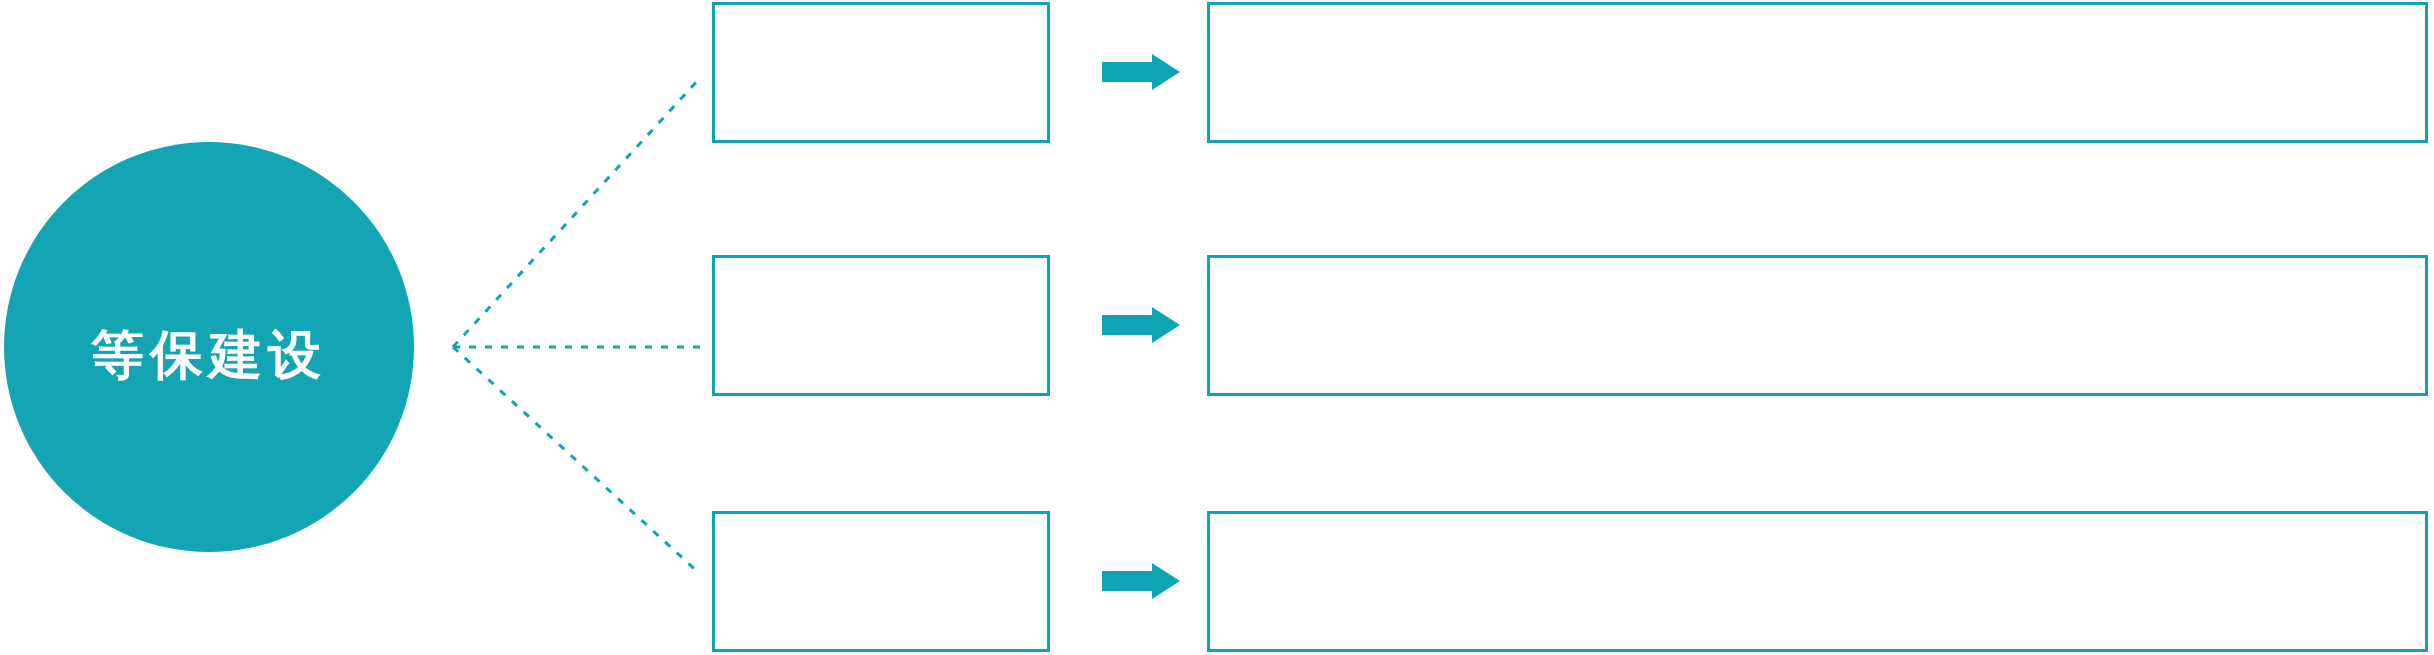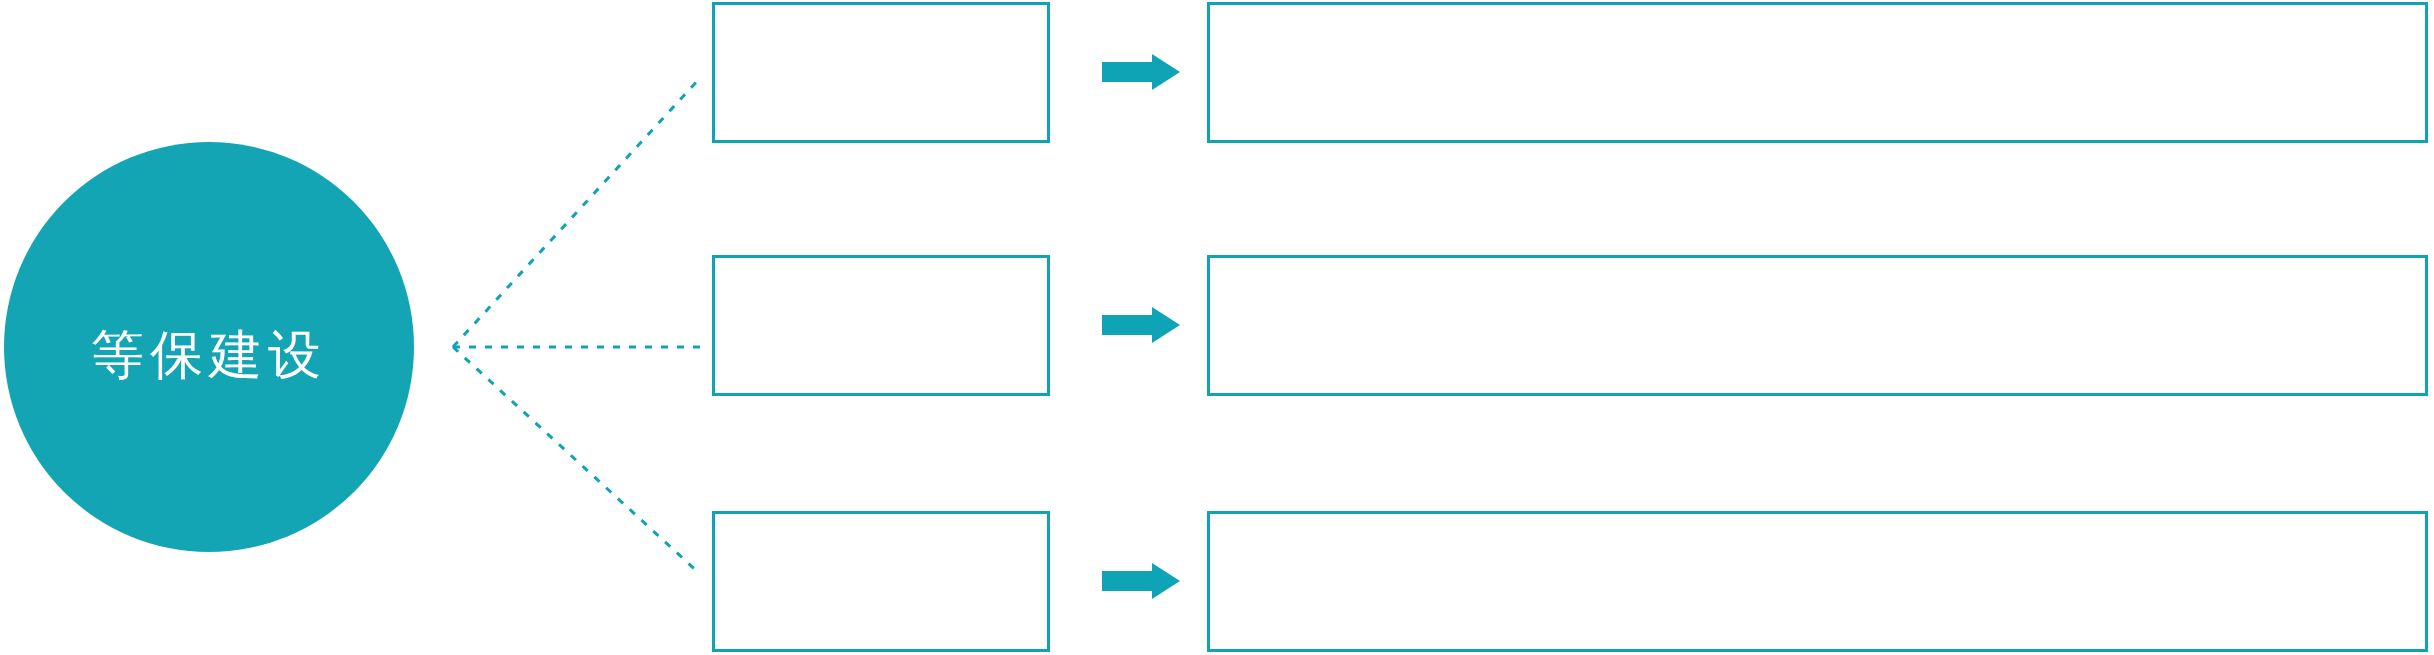--- a/index.html
+++ b/index.html
@@ -39,20 +39,21 @@
     padding-top:16px;
     box-sizing:border-box;
   }
   .hub-line{
     color:var(--hub-text);
     font-size:53px;
     line-height:1.36;
     text-align:center;
     letter-spacing:6px;
     white-space:nowrap;
+    font-weight:bold;
   }
   .step-box{
     position:absolute;
     left:712px;
     width:338px;height:141px;
     border:3px solid var(--accent);
     box-sizing:border-box;
     background:#FFFFFF;
     display:flex;align-items:center;justify-content:center;
     font-size:30px;color:var(--accent);

